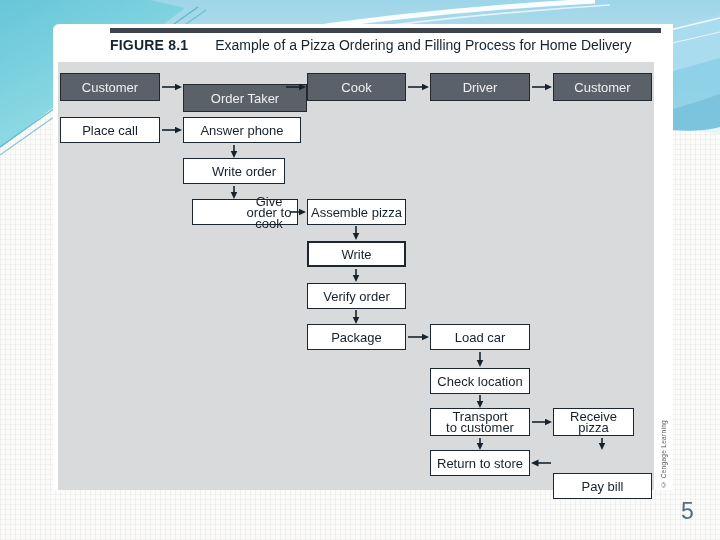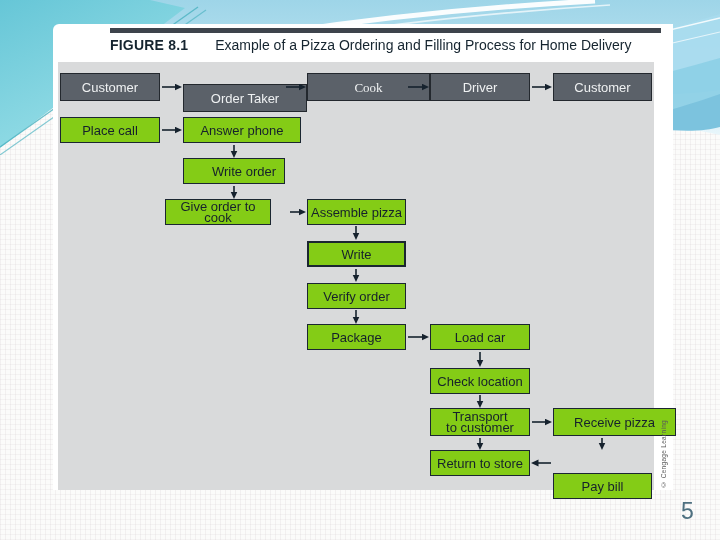--- a/index.html
+++ b/index.html
@@ -14,21 +14,21 @@
   
   .panel{position:absolute;left:53px;top:24px;width:620px;height:466px;background:#ffffff;border-radius:6px 0 0 0;}
   .title-rule{position:absolute;left:57px;top:4px;width:551px;height:5px;background:#3e444c;}
   .fig-caption{position:absolute;left:57px;top:13px;width:560px;display:flex;align-items:baseline;color:#15242f;font-size:14px;}
   .fig-label{font-weight:700;letter-spacing:.2px;}
   .fig-title{margin-left:27px;font-weight:400;}
   
   .diagram{position:absolute;left:5px;top:38px;width:596px;height:428px;background:#d9dadb;}
   .lane-box,.step-box{position:absolute;box-sizing:border-box;display:flex;align-items:center;justify-content:center;text-align:center;font-size:13px;line-height:11px;white-space:pre-line;}
   .lane-box{height:28px;background:#5b6169;border:1.5px solid #23282e;color:#eff1f2;}
-  .step-box{height:26px;background:#84cc16;border:1.4px solid #1b2631;color:#16212c;}
+  .step-box{height:26px;background:#ffffff;border:1.4px solid #1b2631;color:#16212c;}
   .step-box.thick{border-width:2.6px;}
   .arrows{position:absolute;left:0;top:0;width:596px;height:428px;pointer-events:none;}
   .credit{position:absolute;right:6px;bottom:2px;writing-mode:vertical-rl;transform:rotate(180deg);font-size:6.5px;color:#5a5a5a;letter-spacing:.3px;}
   .page-number{position:absolute;left:681px;top:498px;font-size:23px;color:#4e7080;}
 </style>
 </head>
 <body>
 
 <div class="slide">
 
@@ -62,37 +62,37 @@
 
     <div class="fig-caption">
       <span class="fig-label">FIGURE 8.1</span>
       <span class="fig-title">Example of a Pizza Ordering and Filling Process for Home Delivery</span>
     </div>
 
     <div class="diagram">
 
       <div class="lane-box" style="left:2px;top:11px;width:100px;">Customer</div>
       <div class="lane-box" style="left:125px;top:22px;width:124px;">Order Taker</div>
-      <div class="lane-box" style="left:249px;top:11px;width:123px;font-family:Liberation Serif, serif;">Cook</div>
+      <div class="lane-box" style="left:249px;top:11px;width:99px;">Cook</div>
       <div class="lane-box" style="left:372px;top:11px;width:100px;">Driver</div>
       <div class="lane-box" style="left:495px;top:11px;width:99px;">Customer</div>
 
       <div class="step-box" style="left:2px;top:55px;width:100px;">Place call</div>
       <div class="step-box" style="left:125px;top:55px;width:118px;">Answer phone</div>
       <div class="step-box" style="left:125px;top:96px;width:102px;padding-left:20px;">Write order</div>
-      <div class="step-box" style="left:107px;top:137px;width:106px;">Give order to cook</div>
+      <div class="step-box" style="left:134px;top:137px;width:106px;padding-left:48px;">Give order to cook</div>
       <div class="step-box" style="left:249px;top:137px;width:99px;">Assemble pizza</div>
       <div class="step-box thick" style="left:249px;top:179px;width:99px;">Write</div>
       <div class="step-box" style="left:249px;top:221px;width:99px;text-align:right;">Verify order</div>
       <div class="step-box" style="left:249px;top:262px;width:99px;">Package</div>
       <div class="step-box" style="left:372px;top:262px;width:100px;">Load car</div>
       <div class="step-box" style="left:372px;top:306px;width:100px;">Check location</div>
       <div class="step-box" style="left:372px;top:346px;width:100px;height:28px;">Transport
 to customer</div>
-      <div class="step-box" style="left:495px;top:346px;width:123px;height:28px;">Receive pizza</div>
+      <div class="step-box" style="left:495px;top:346px;width:81px;height:28px;">Receive pizza</div>
       <div class="step-box" style="left:372px;top:388px;width:100px;">Return to store</div>
       <div class="step-box" style="left:495px;top:388px;width:99px;margin-top:23px;">Pay bill</div>
 
       <svg class="arrows" viewBox="0 0 596 428" aria-hidden="true">
         <defs>
           <marker id="ah" markerWidth="8.5" markerHeight="7.5" refX="0.5" refY="3.5" orient="auto" markerUnits="userSpaceOnUse">
             <path d="M0,0 L7.5,3.5 L0,7 Z" fill="#16222e"></path>
           </marker>
         </defs>
         <g stroke="#16222e" stroke-width="1.6">

